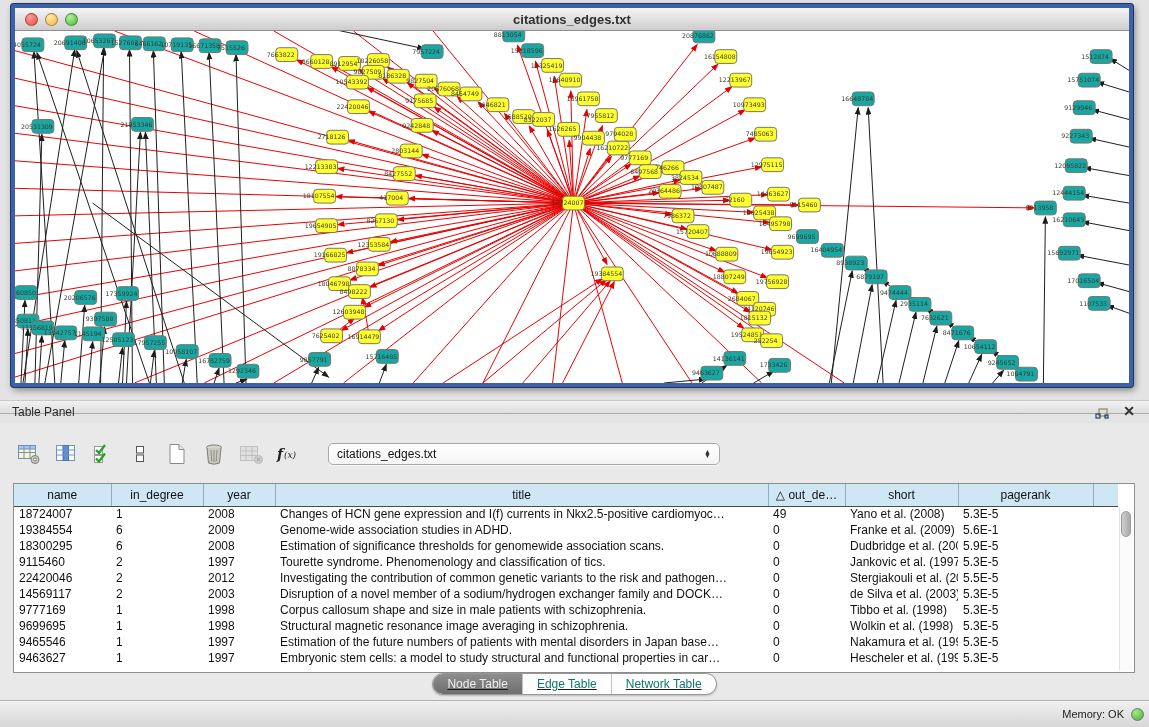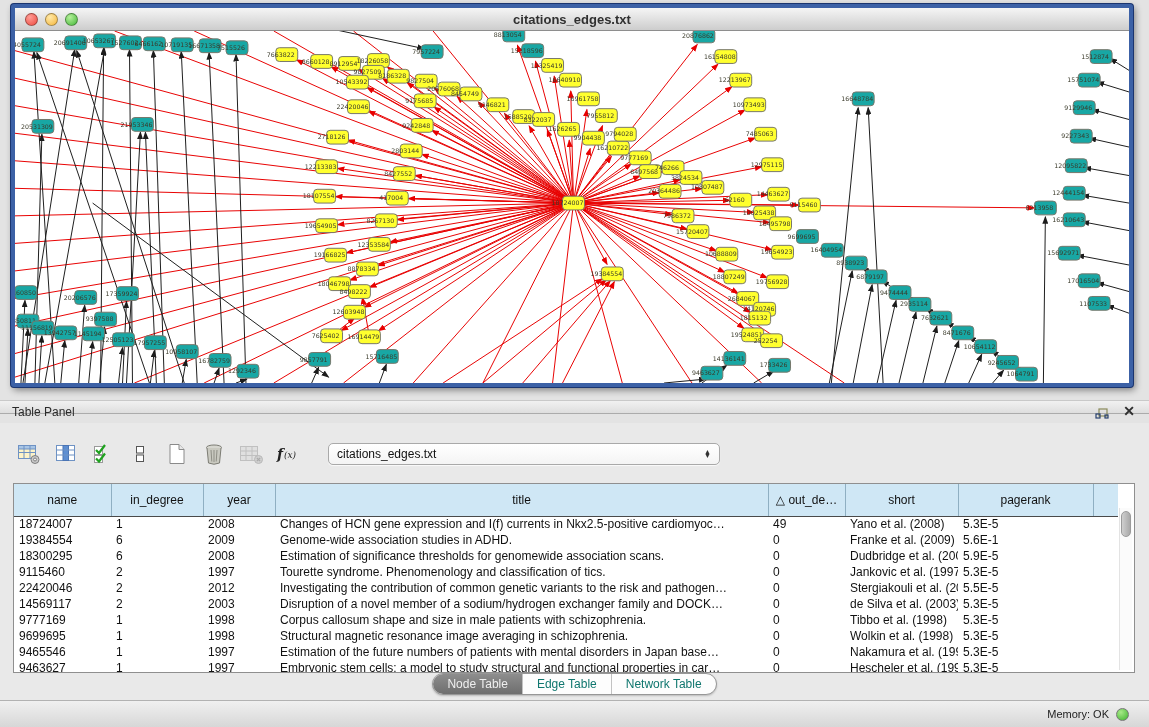--- a/index.html
+++ b/index.html
@@ -38,39 +38,39 @@
   .tbtn { width:26px; height:24px; display:flex; align-items:center; justify-content:center; }
   #combo { margin-left:16px; width:392px; height:22px; background:linear-gradient(#ffffff,#f4f4f4);
     border:1px solid #a9a9a9; border-radius:5px; display:flex; align-items:center;
     padding:0 8px; font-size:12px; color:#111; box-shadow:0 1px 1px rgba(255,255,255,.8); }
   #combo .val { flex:1; }
   .updown { display:flex; flex-direction:column; line-height:4px; font-size:7px; color:#333; }
 
   #table-wrap { position:absolute; left:13px; top:60px; width:1122px; height:190px;
     background:#fff; border:1px solid #8f8f8f; overflow:hidden; }
   table { border-collapse:collapse; table-layout:fixed; width:1104px; }
-  th { height:32px; background:#cfe7f5; border-right:1px solid #8fafc2; border-bottom:1px solid #4a4a4a;
+  th { height:22px; background:#cfe7f5; border-right:1px solid #8fafc2; border-bottom:1px solid #4a4a4a;
        font-weight:normal; font-size:12px; color:#111; text-align:center; overflow:hidden; white-space:nowrap; }
   th.filler { border-right:none; }
   td { height:16px; font-size:12px; padding:0 2px 0 5px; white-space:nowrap; overflow:hidden; color:#111; }
   td.c { text-align:left; }
   .vscroll { position:absolute; top:24px; right:2px; bottom:2px; width:13px; background:#fbfbfb; border-left:1px solid #e3e3e3; }
   .vthumb { position:absolute; top:3px; left:1px; width:10px; height:26px; border-radius:6px;
     background:linear-gradient(90deg,#cfcfcf,#a9a9a9); border:1px solid #9b9b9b; }
 
   #tabs-row { position:absolute; left:0; top:250px; width:100%; display:flex; justify-content:center; }
   .seg { display:flex; border:1px solid #979797; border-radius:11px; overflow:hidden;
-    background:#fdfdfd; font-size:12px; box-shadow:0 1px 2px rgba(0,0,0,.2); }
+    background:#fdfdfd; font-size:12px; box-shadow:0 1px 2px rgba(0,0,0,.2);text-decoration:underline; }
   .seg .s { padding:3px 14px; border-left:1px solid #c2c2c2; color:#0f766e; }
   .seg .s:first-child { border-left:none; }
   .seg .s.active { background:linear-gradient(#8d8d8d,#6e6e6e); color:#efefef; }
 
   #status-bar { position:absolute; left:0; top:700px; width:1149px; height:27px;
     background:linear-gradient(#f0f0f0,#d7d7d7); border-top:1px solid #b2b2b2;
-    display:flex; align-items:center; justify-content:flex-end; gap:7px; padding-right:20px; font-size:11px; color:#222; }
+    display:flex; align-items:center; justify-content:flex-end; gap:7px; padding-right:5px; font-size:11px; color:#222; }
   #mem-dot { width:13px; height:13px; border-radius:50%; border:1px solid #767676;
     background:radial-gradient(circle at 35% 30%, #a7e987, #3fb32f); }
 </style>
 </head>
 <body>
 
 <div id="app">
 
   <div id="net-window">
     <div id="net-titlebar">

